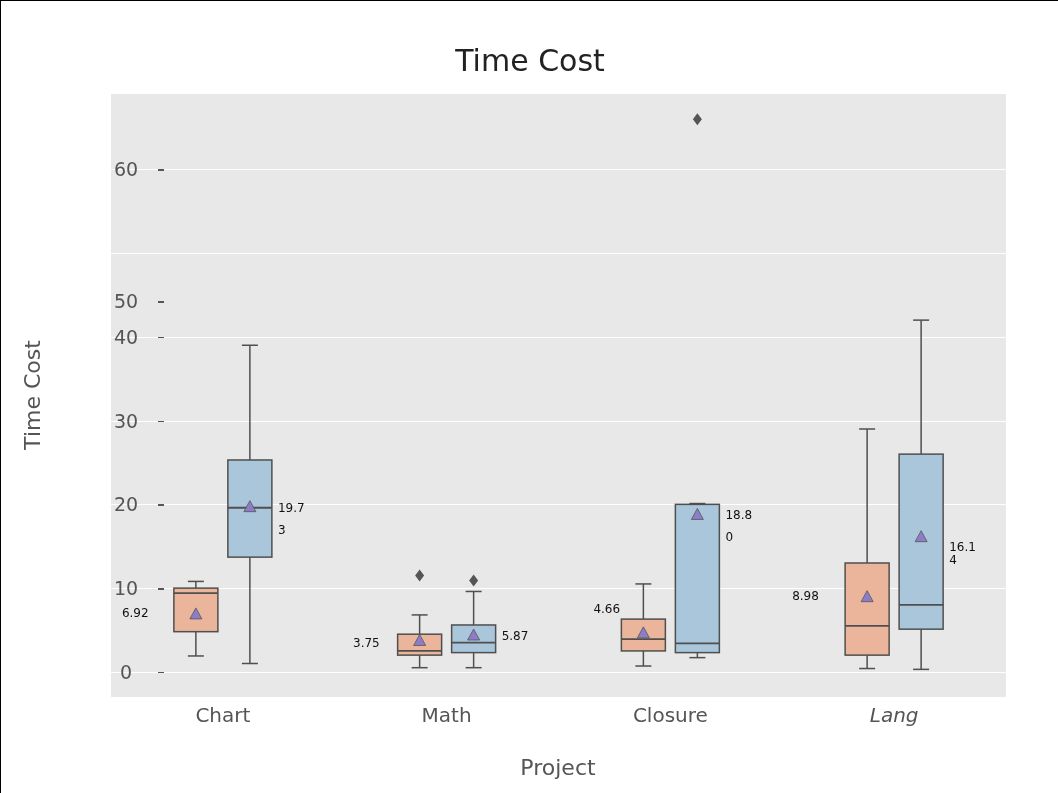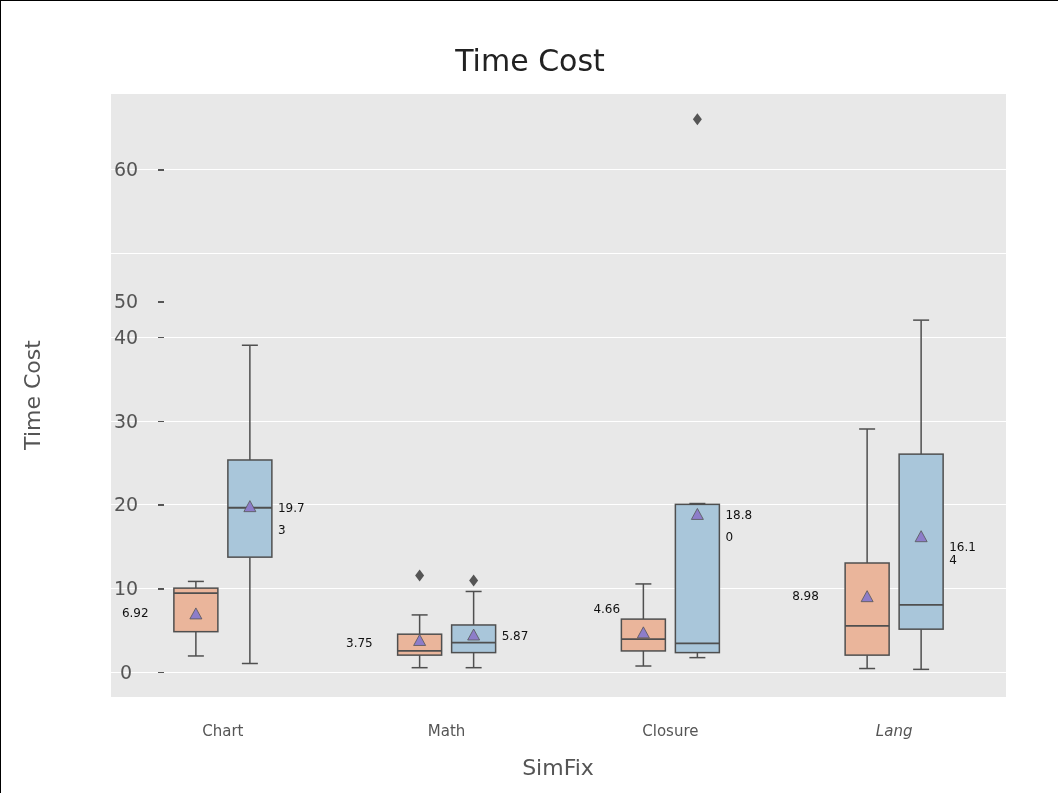--- a/index.html
+++ b/index.html
@@ -11,22 +11,22 @@
   .plot{position:absolute;left:110px;top:93px;width:895px;height:603px;
     background:#e8e8e8;overflow:visible}
   .grid{position:absolute;left:0;width:895px;height:0;border-top:1.5px solid #fff}
   .ytick{position:absolute;right:903px;transform:translateY(-50%);
     font-size:19px;color:#555;text-align:center;width:60px}
   .ytick .t{position:absolute;right:-8px;top:50%;width:6px;height:1.5px;background:#555}
   .ylab{position:absolute;left:31px;top:394px;transform:translate(-50%,-50%) rotate(-90deg);
     font-size:22px;color:#555;white-space:nowrap}
   .xlab{position:absolute;left:557px;top:754px;transform:translateX(-50%);
     font-size:22px;color:#555}
-  .xtick{position:absolute;top:721px;transform:translateX(-50%);
-    font-size:15px;color:#555}
+  .xtick{position:absolute;top:702px;transform:translateX(-50%);
+    font-size:20px;color:#555}
   svg.sp{position:absolute;left:0;top:0;width:895px;height:603px;overflow:visible}
   .bx{stroke:#4f4f4f;stroke-width:1.5}
   .accF{fill:#eab59b}
   .simF{fill:#a9c6da}
   .wk{stroke:#4f4f4f;stroke-width:1.5}
   .med{stroke:#4f4f4f;stroke-width:1.8}
   .tri{fill:#8d7dc9;stroke:#555;stroke-width:.8}
   .dia{fill:#555}
   .ann{position:absolute;font-size:12px;color:#111;line-height:22px}
   .legend{position:absolute;right:8px;top:8px;background:#ececec;
@@ -107,32 +107,32 @@
         <line x1="810.125" x2="810.125" y1="535.1625" y2="575.3625" class="wk"></line>
         <line x1="802.125" x2="818.125" y1="575.3625" y2="575.3625" class="wk"></line>
         <rect x="788.125" y="360.125" width="44" height="175.03750000000002" class="bx simF"></rect>
         <line x1="788.125" x2="832.125" y1="510.875" y2="510.875" class="med"></line>
         <path d="M 810.125 436.7025 L 816.125 447.7025 L 804.125 447.7025 Z" class="tri"></path>
       </svg>
 
   <div class="ann" style="left: 10.875px; top: 507.92px;">6.92</div>
       <div class="ann" style="left: 166.875px; top: 402.636px;">19.7</div>
       <div class="ann" style="left: 166.875px; top: 424.636px;">3</div>
-      <div class="ann" style="left: 235px; top: 538.469px;">3.75</div>
+      <div class="ann" style="left: 242px; top: 538.469px;">3.75</div>
       <div class="ann" style="left: 390.625px; top: 531.025px;">5.87</div>
       <div class="ann" style="left: 457.375px; top: 504px; margin-left: 25px;">4.66</div>
       <div class="ann" style="left: 614.375px; top: 410.425px;">18.8</div>
       <div class="ann" style="left: 614.375px; top: 432.425px;">0</div>
       <div class="ann" style="left: 681.125px; top: 490.668px; text-align: center;">8.98</div>
       <div class="ann" style="left: 838.125px; top: 432.702px; margin-top: 9px;">16.1</div>
       <div class="ann" style="left: 838.125px; top: 454.702px;">4</div>
     </div>
 
   <div class="ylab">Time Cost</div>
-  <div class="xlab">SimFix</div>
+  <div class="xlab">Project</div>
 <div class="ytick" style="top: 670.875px;">0<div class="t"></div></div>
     <div class="ytick" style="top: 587.125px;">10<div class="t"></div></div>
     <div class="ytick" style="top: 503.375px;">20<div class="t"></div></div>
     <div class="ytick" style="top: 419.625px;">30<div class="t"></div></div>
     <div class="ytick" style="top: 335.875px;">40<div class="t"></div></div>
     <div class="ytick" style="top: 252.125px; margin-top: 48px;">50<div class="t"></div></div>
     <div class="ytick" style="top: 168.375px;">60<div class="t"></div></div>
     <div class="xtick" style="left: 221.875px;">Chart</div>
     <div class="xtick" style="left: 445.625px;">Math</div>
     <div class="xtick" style="left: 669.375px;">Closure</div>

